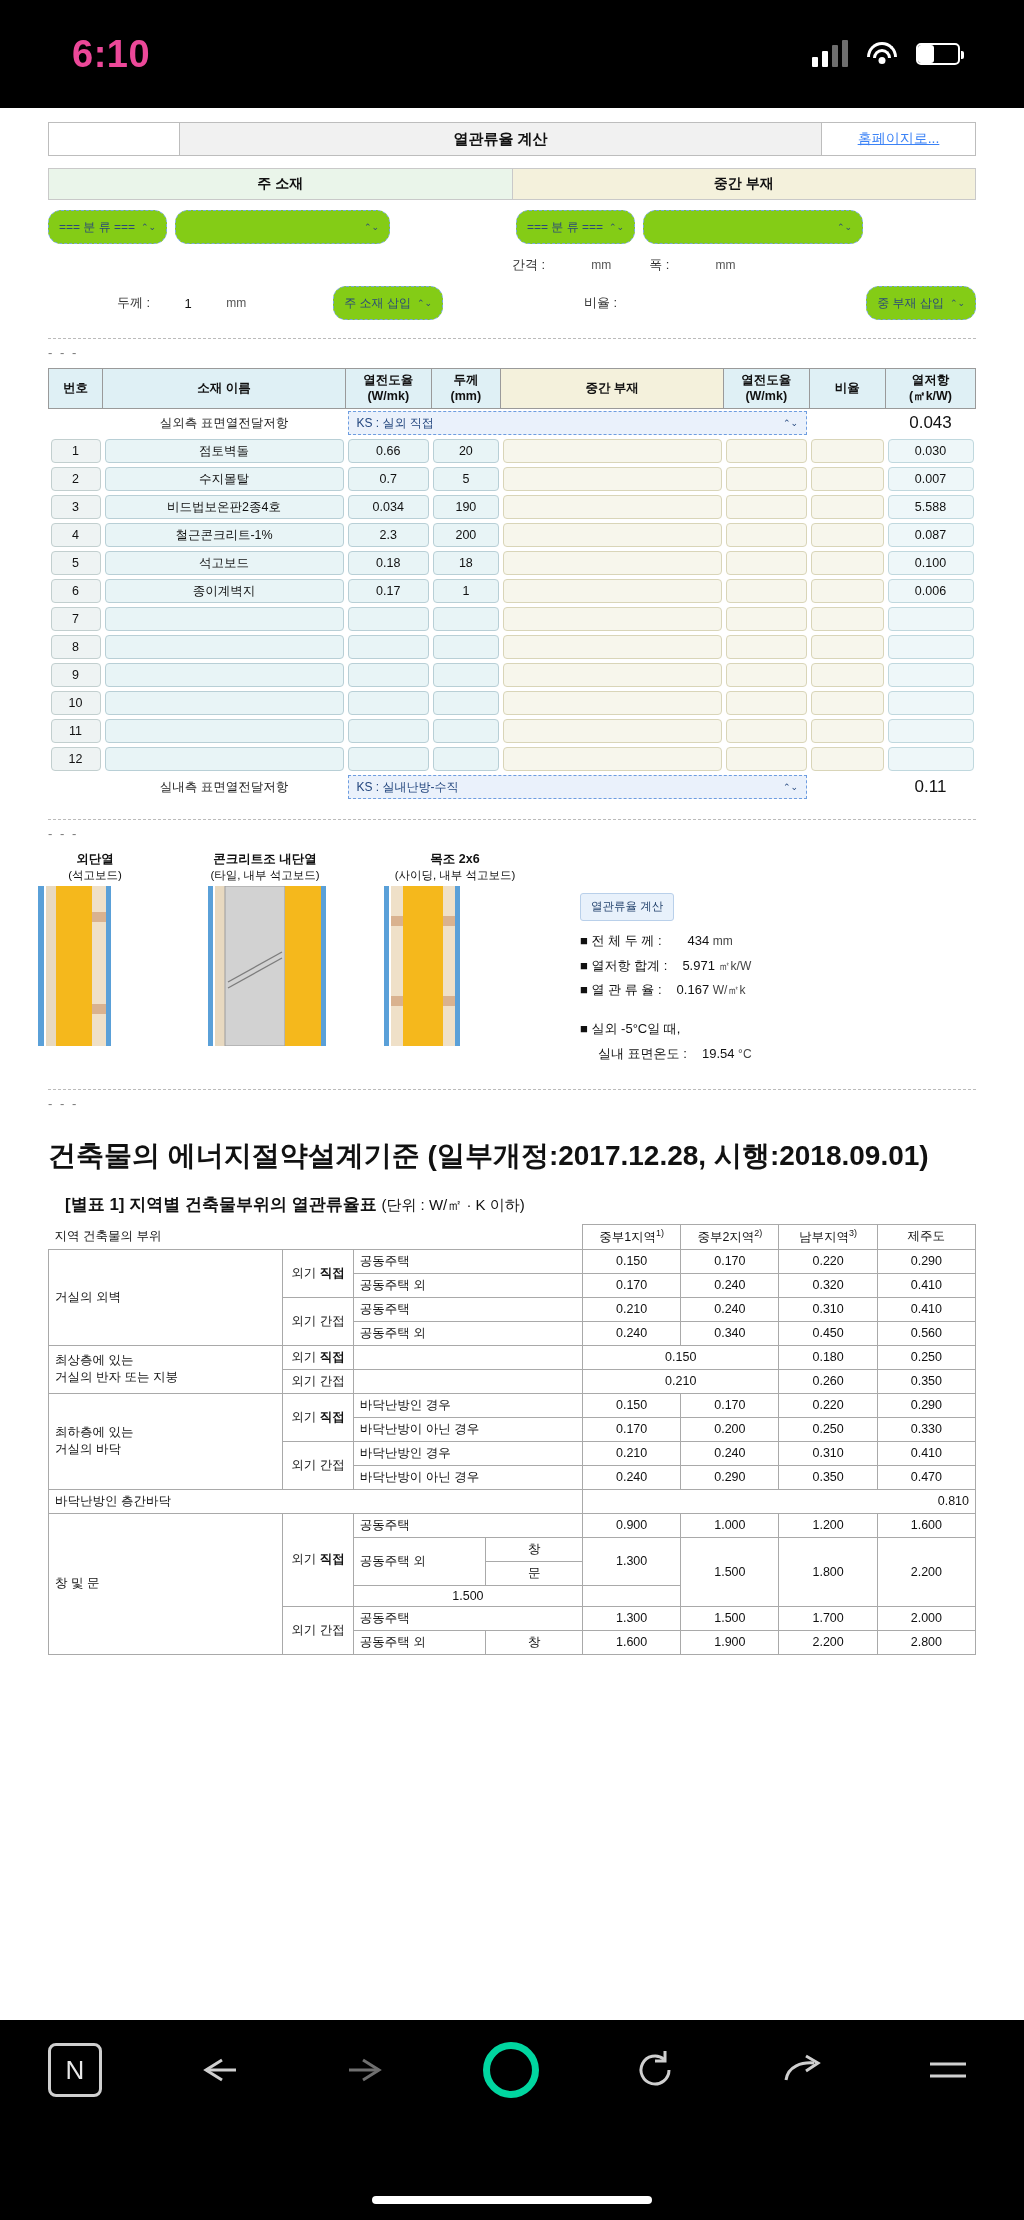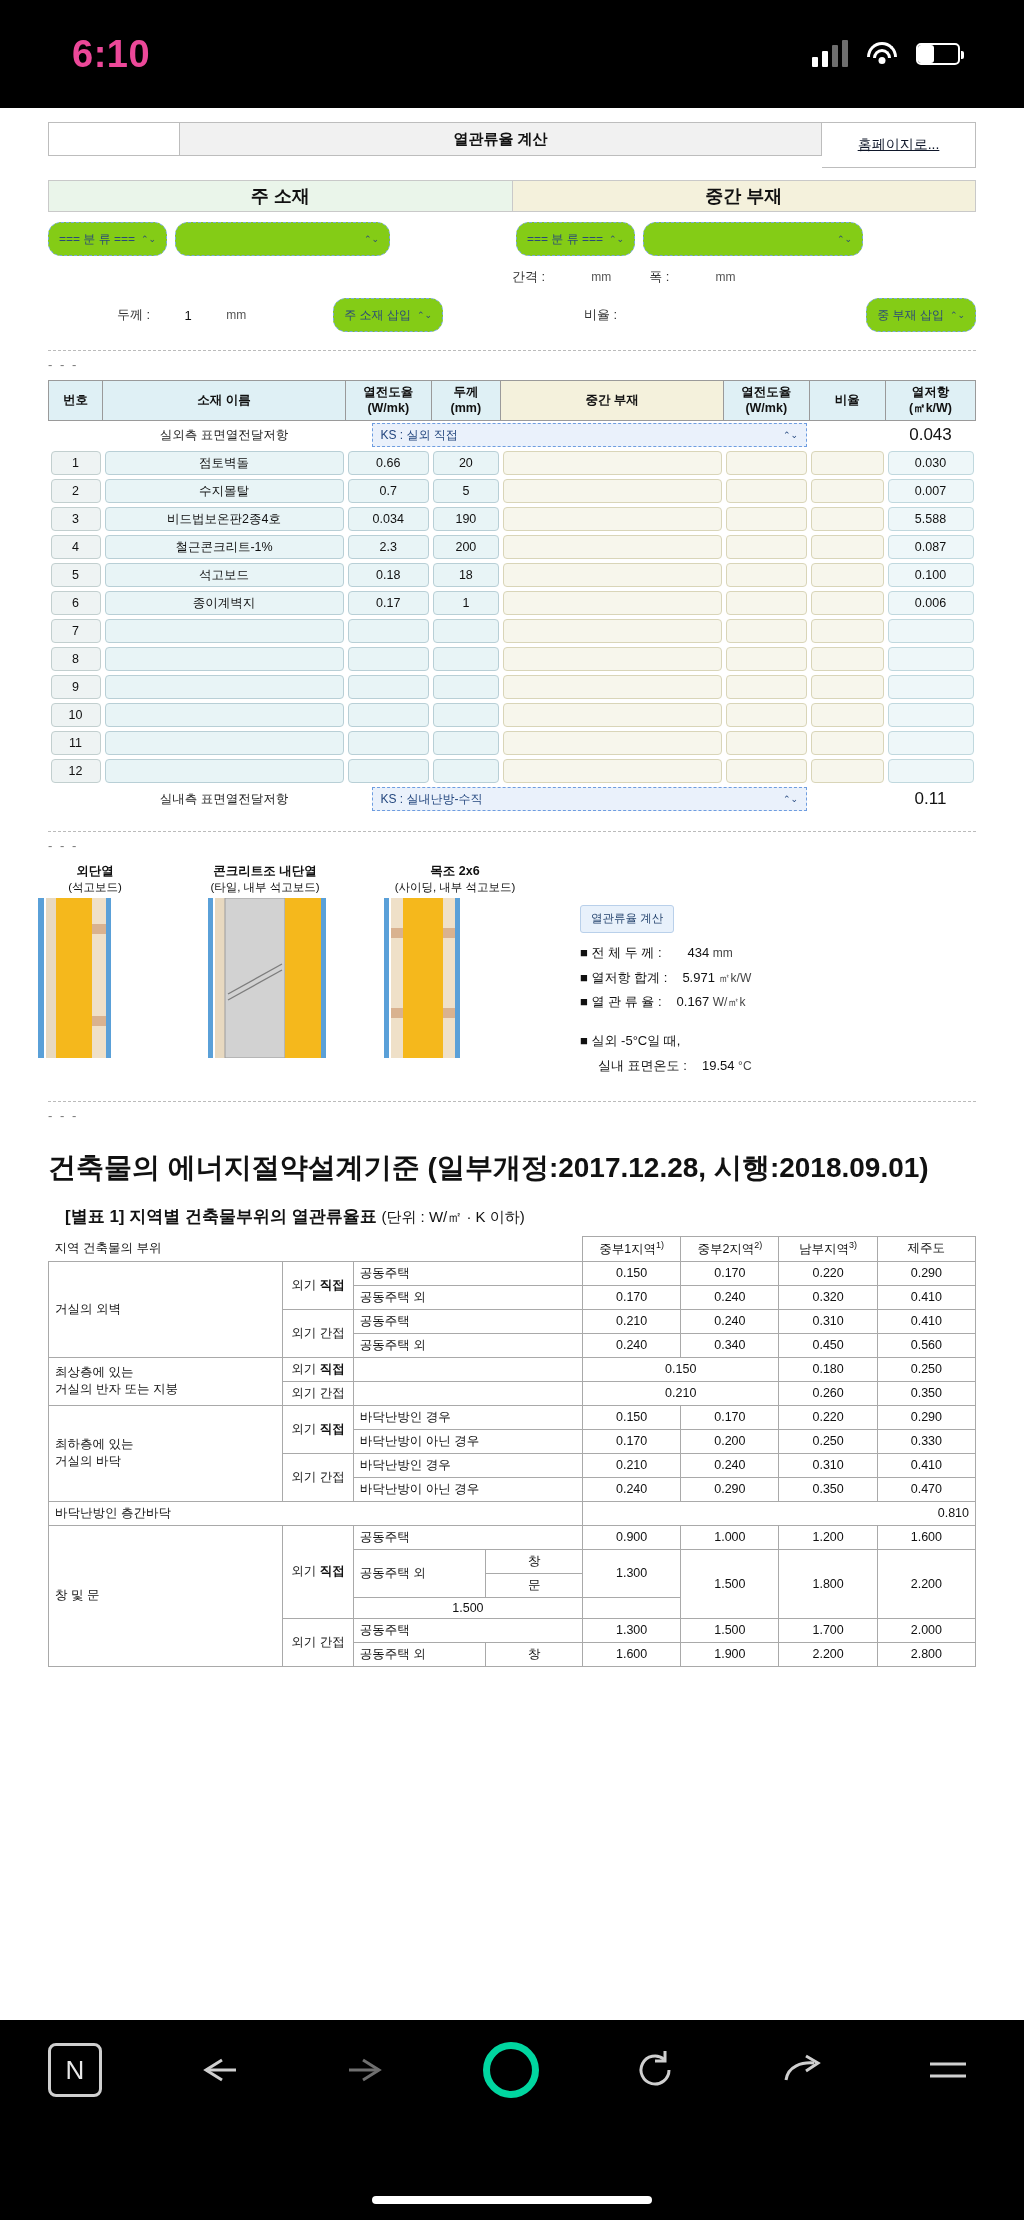--- a/index.html
+++ b/index.html
@@ -37,27 +37,27 @@
   .battery i { display:block; height:100%; background:#fff; border-radius:3px; width:40%; }
 
   
   .page { padding:0 48px; }
 
   .toprow { display:flex; margin-top:14px; }
   .cell-blank { width:132px; height:34px; border:1px solid #bdbdbd; background:#fff; }
   .cell-title { flex:1; height:34px; border:1px solid #bdbdbd; border-left:none;
     background:#f1f1f1; display:flex; align-items:center; justify-content:center;
     font-size:15px; font-weight:700; }
-  .cell-link { width:154px; height:46px; border:1px solid #bdbdbd; border-left:none;
+  .cell-link { width:154px; height:34px; border:1px solid #bdbdbd; border-left:none;
     background:#fff; display:flex; align-items:center; justify-content:center;
-    font-size:14px; color:#0f172a; text-decoration:underline; }
+    font-size:14px; color:#3b82f6; text-decoration:underline; }
 
   .bandrow { display:flex; margin-top:12px; }
   .band { flex:1; height:32px; display:flex; align-items:center; justify-content:center;
-    font-size:18px; font-weight:700; border:1px solid #c9c9c9; }
+    font-size:14px; font-weight:700; border:1px solid #c9c9c9; }
   .band.main { background:#eaf5ea; }
   .band.mid { background:#f4f1dc; border-left:none; }
 
   .selrow { display:flex; margin-top:10px; align-items:center; gap:8px; }
   .sel { border:1px dashed #7aa7e0; background:#84cc16; border-radius:13px;
     height:32px; font-size:12px; color:#2b4a78; display:flex; align-items:center;
     padding:16px 10px; gap:6px; }
   .sel .chev { font-size:9px; line-height:1; }
   .sel.wide { flex:1; max-width:215px; }
   .sel.wide2 { flex:1; max-width:220px; }
@@ -88,21 +88,21 @@
     font-size:12.5px; color:#111;
   }
   .fld.num { justify-content:center; }
   .fld.idx { background:#eef3f3; border:1px solid #c2cfcf; }
   .fld.mid { background:#f7f6ec; border-color:#d9d5b8; }
   .fld.res { background:#eef7f9; border-color:#c0d8de; }
   .surf-label { text-align:center; font-size:12.5px; color:#222; }
   .ks {
     border:1px dashed #6e9de0; background:#eaf1fb; border-radius:0; height:24px;
     display:flex; align-items:center; justify-content:space-between;
-    padding:0 8px; font-size:12px; color:#23467e;margin-left:24px;
+    padding:0 8px; font-size:12px; color:#23467e;
   }
   .res-val { text-align:center; font-size:17px; }
   .dia-cap { font-size:12.5px; font-weight:700; line-height:1.3; text-align:center; margin-bottom:4px; }
   .dia-cap small { font-weight:400; font-size:11.5px; display:block; }
 
   .summary { font-size:13px; line-height:1.9; }
   .summary .chip { display:inline-block; background:#e8f1fb; border:1px solid #b9d0ea;
     color:#26456f; font-size:11.5px; padding:2px 10px; border-radius:3px; margin-bottom:8px;}
   .summary .k { display:inline-block; }
   .summary .v { display:inline-block; min-width:44px; text-align:right; }

